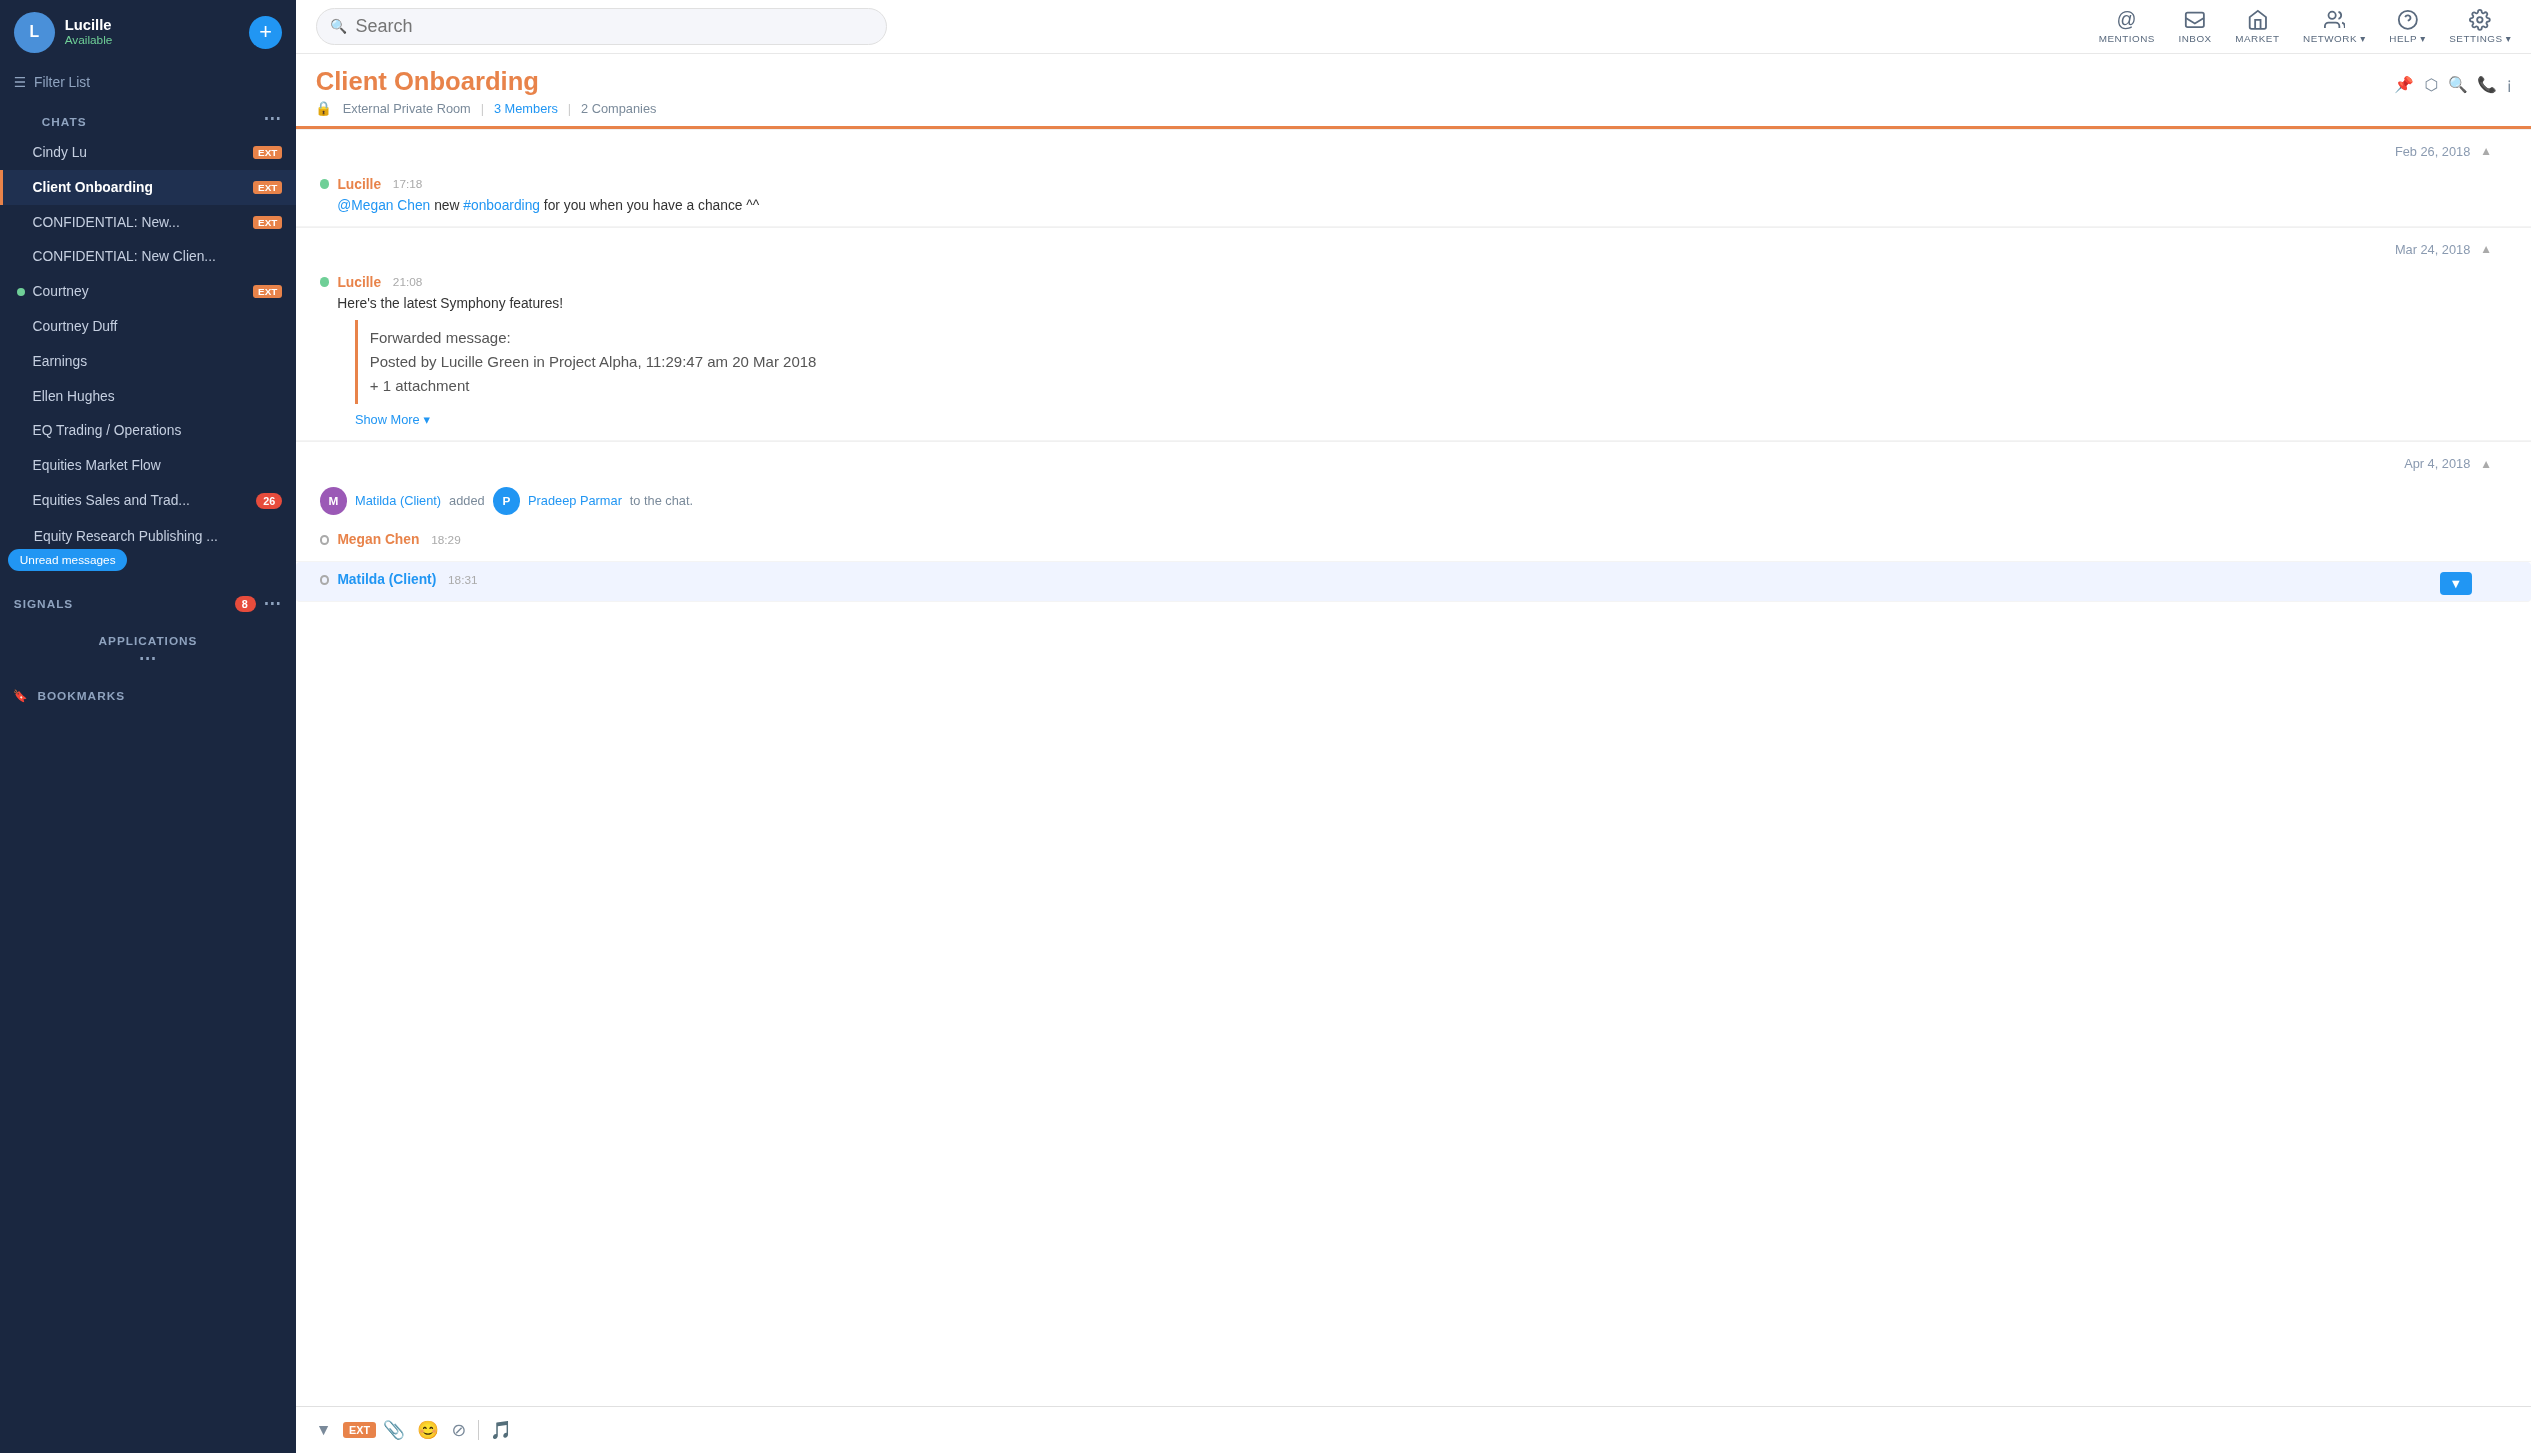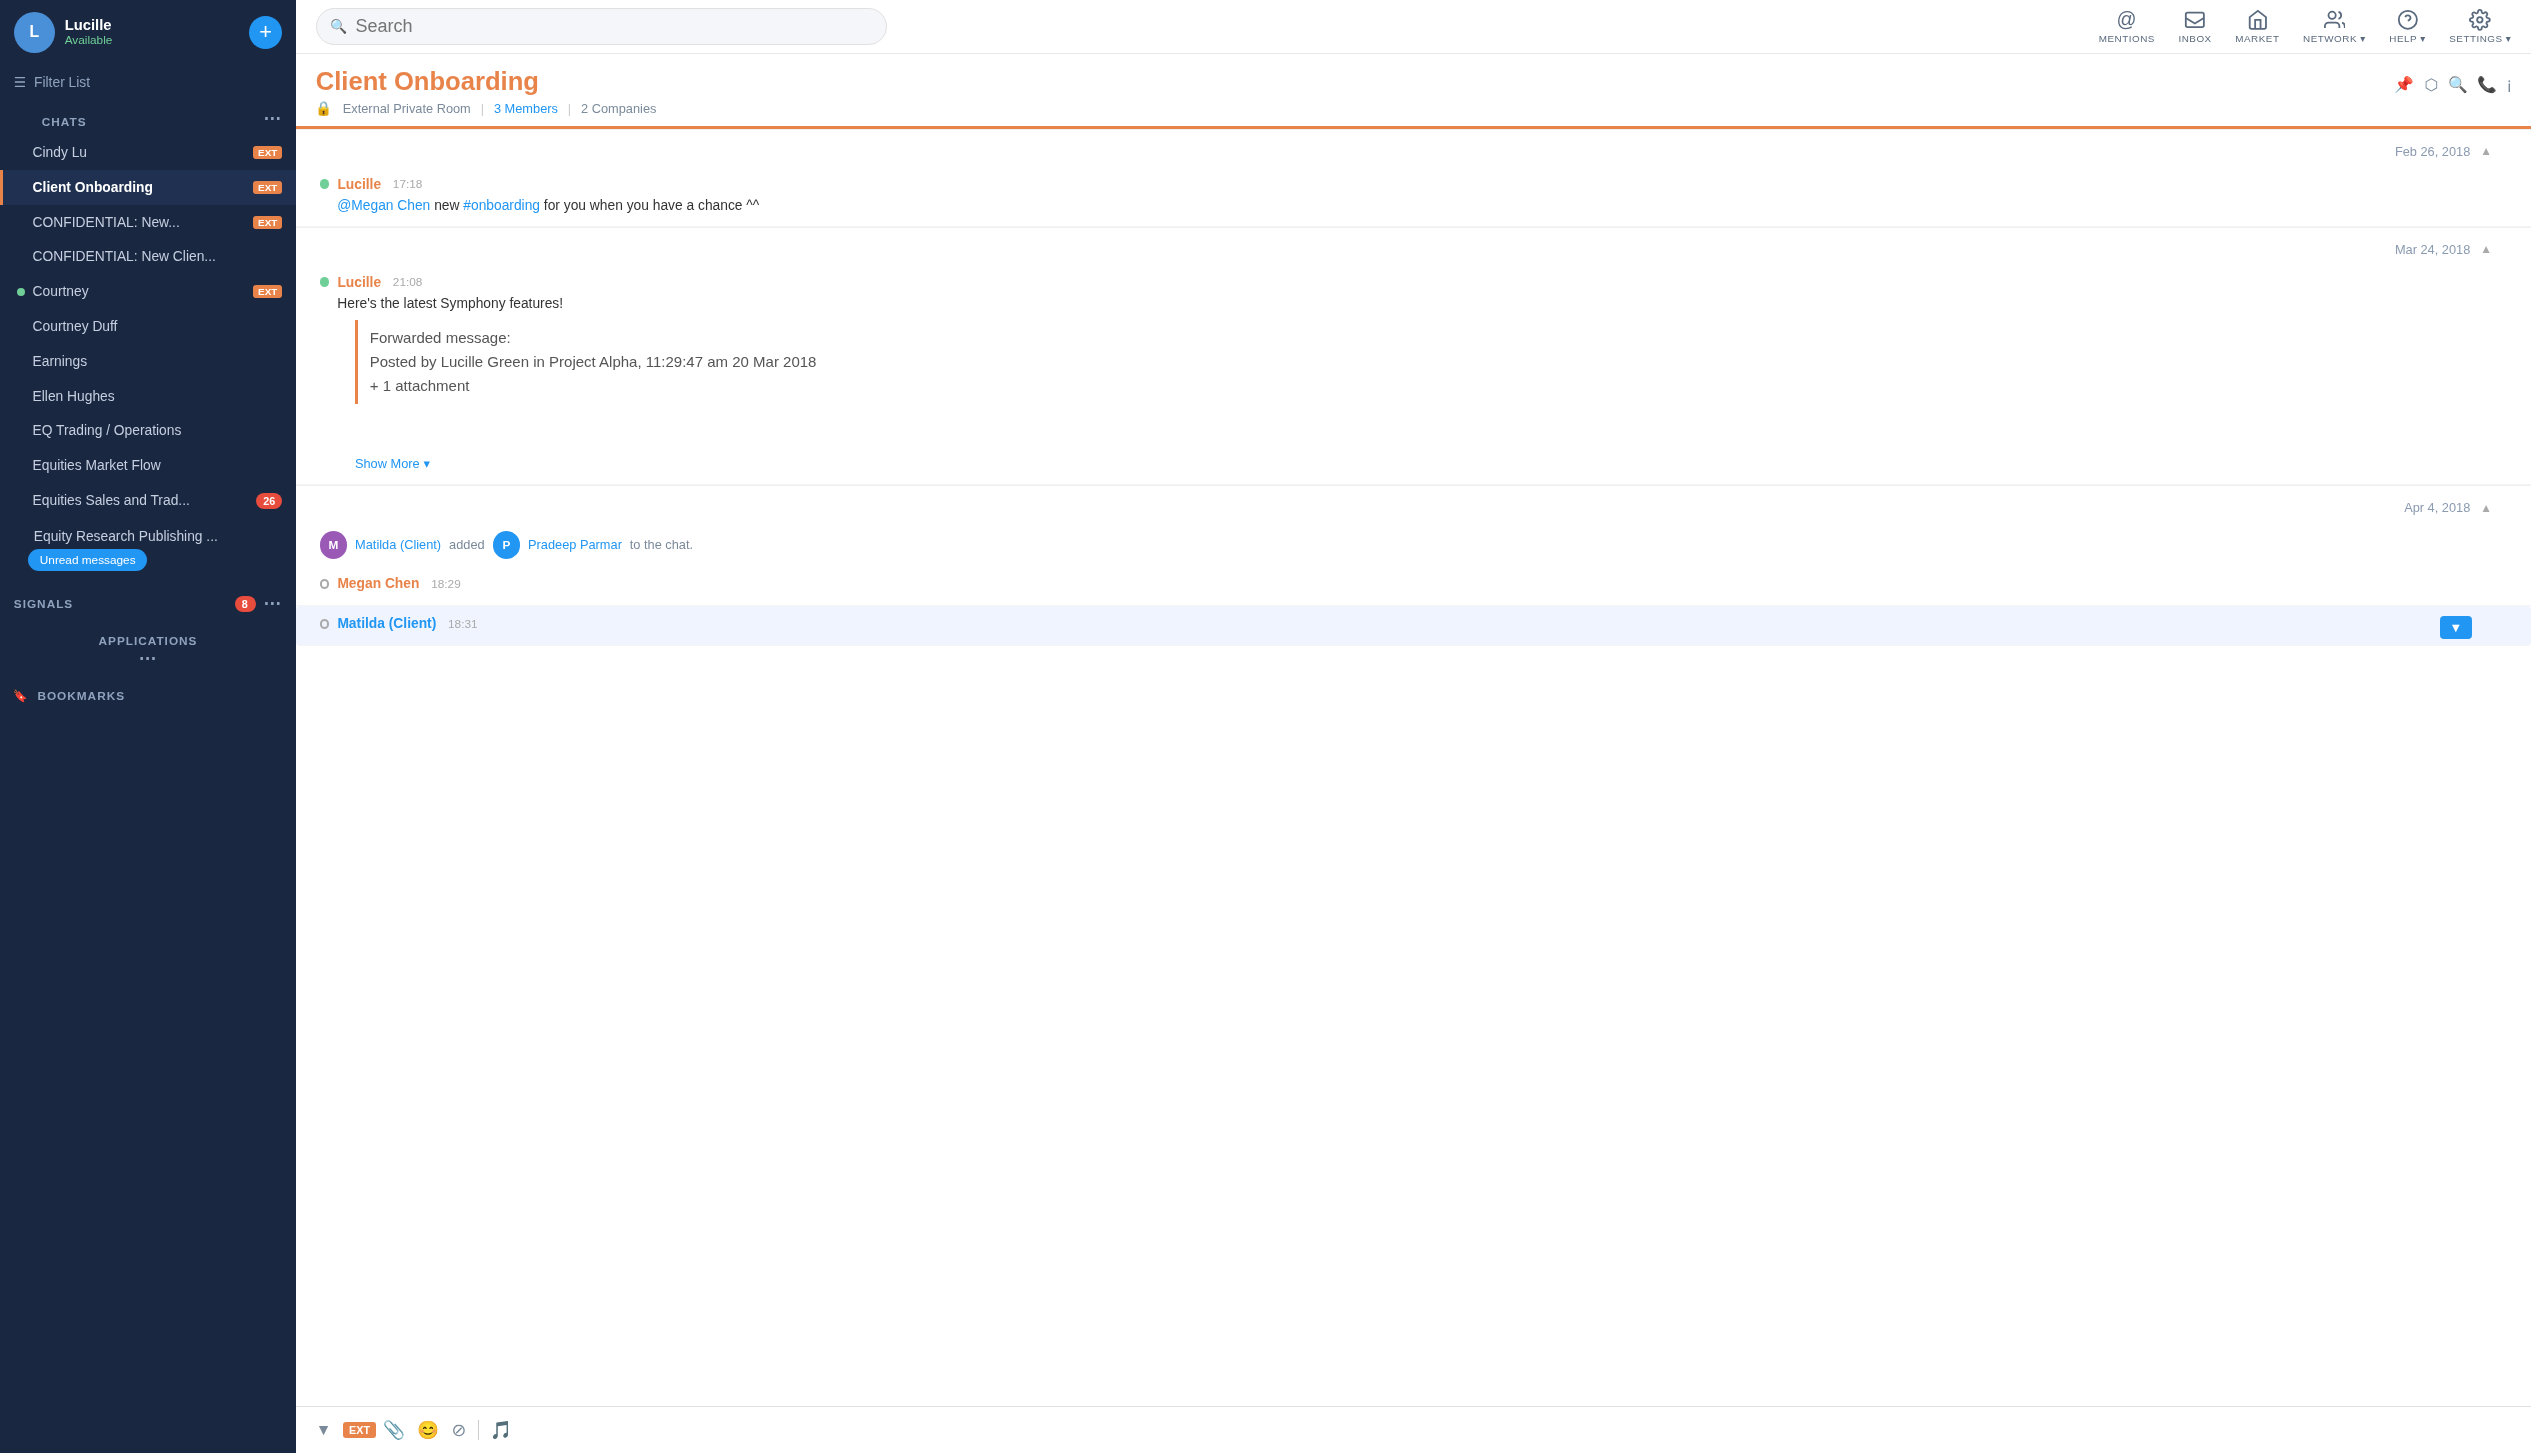--- a/index.html
+++ b/index.html
@@ -129,21 +129,21 @@
     }
 
     .unread-tooltip {
       background: #2196f3;
       color: white;
       border-radius: 13.8px;
       padding: 3.9px 11.8px;
       font-size: 11.8px;
       position: absolute;
       bottom: -17.7px;
-      left: 25px;
+      left: 5px;
       white-space: nowrap;
       z-index: 10;
     }
 
     .signals-section {
       display: flex;
       align-items: center;
       justify-content: space-between;
       padding: 9.9px 13.8px;
       font-size: 11.8px;
@@ -309,21 +309,20 @@
     }
 
     .show-more-link {
       color: #2196f3;
       cursor: pointer;
       font-size: 12.8px;
       margin-left: 17.7px;
       display: inline-flex;
       align-items: center;
       gap: 3.9px;
-      margin-top: 44px;
     }
 
     .system-message {
       display: flex;
       align-items: center;
       gap: 7.9px;
       padding: 7.9px 23.6px;
       font-size: 12.8px;
       color: #7a8a9a;
     }

